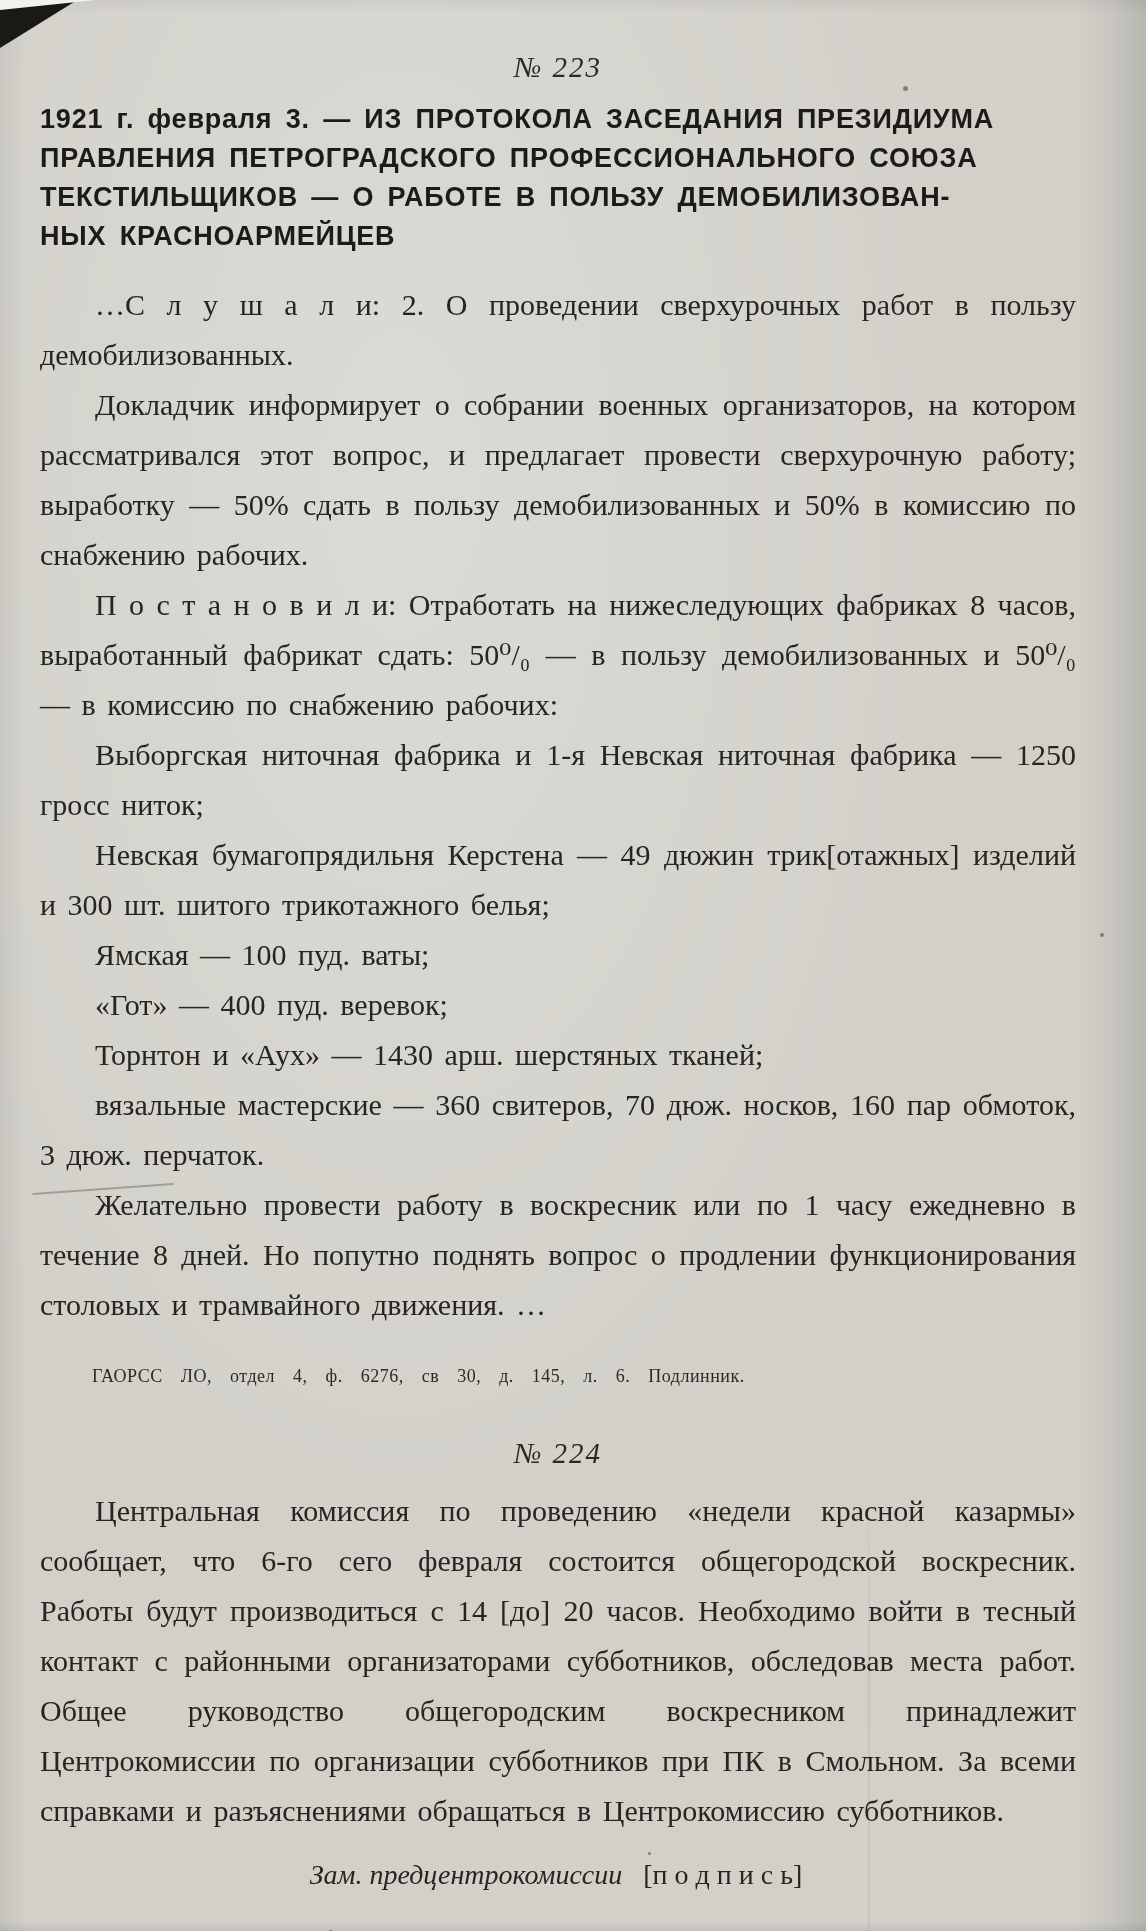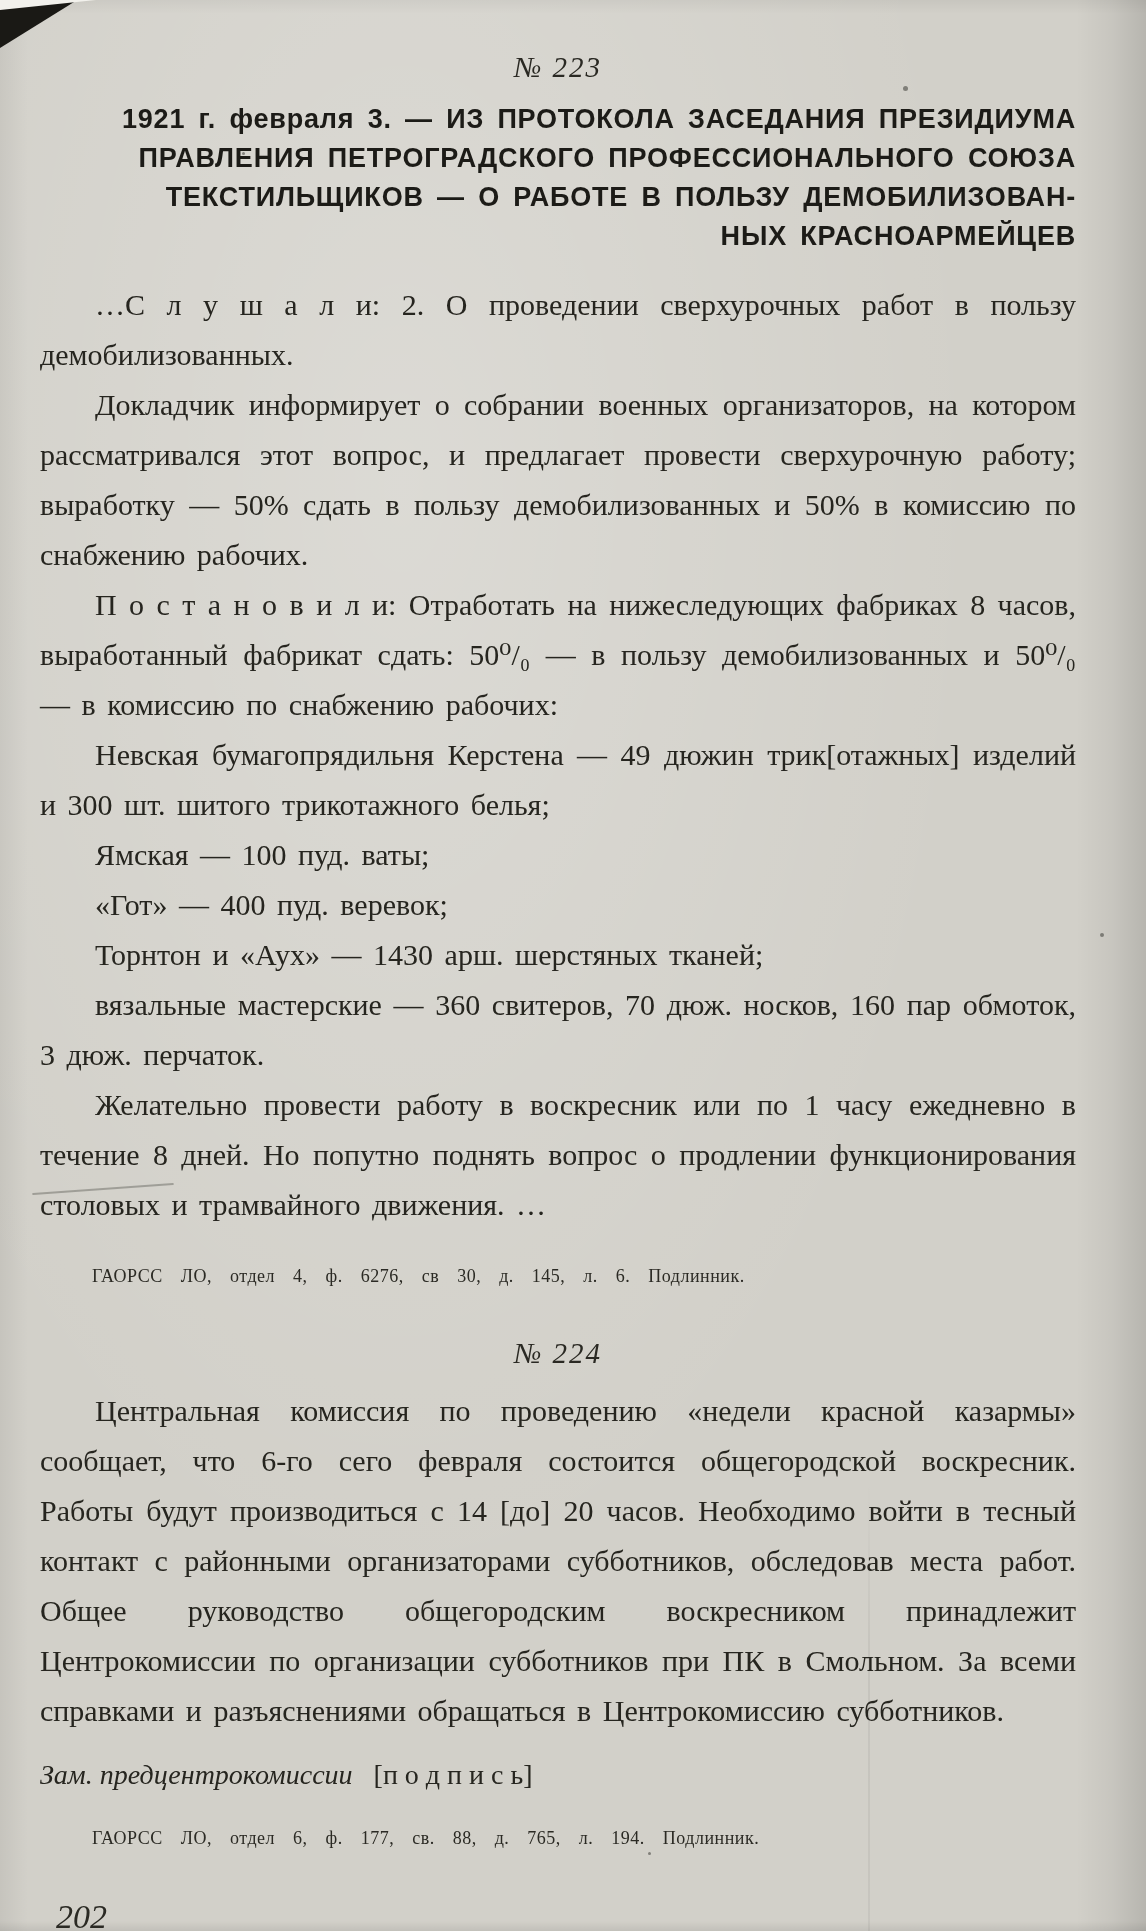--- a/index.html
+++ b/index.html
@@ -35,21 +35,21 @@
     letter-spacing: 2px;
     margin: 0 0 16px 0;
     color: #2a2923;
   }
 
   .doc-heading {
     font-family: "Liberation Sans", "DejaVu Sans", sans-serif;
     font-weight: bold;
     font-size: 27px;
     line-height: 39px;
-    text-align: right;
+    text-align: left;
     white-space: pre-line;
     letter-spacing: 0.8px;
     word-spacing: 5px;
     margin: 0 0 24px 0;
     color: #1c1b17;
   }
 
   .doc-body p {
     margin: 0;
     font-size: 30px;
@@ -67,21 +67,21 @@
     letter-spacing: 0.5px;
     color: #2b2a24;
   }
 
   .doc-gap { height: 44px; }
 
   .signature {
     margin: 22px 4px 0 0;
     font-size: 28px;
     line-height: 34px;
-    text-align: left;
+    text-align: center;
   }
   .signature .role { font-style: italic; }
   .signature .note { font-style: normal; margin-left: 14px; }
 
   .page-number {
     margin: 44px 0 0 16px;
     font-size: 34px;
     color: #2b2a24;
     font-style: italic;
   }
@@ -138,20 +138,21 @@
     <section>
       <p class="doc-number">№ 223</p>
       <h2 class="doc-heading">1921 г. февраля 3. — ИЗ ПРОТОКОЛА ЗАСЕДАНИЯ ПРЕЗИДИУМА
 ПРАВЛЕНИЯ ПЕТРОГРАДСКОГО ПРОФЕССИОНАЛЬНОГО СОЮЗА
 ТЕКСТИЛЬЩИКОВ — О РАБОТЕ В ПОЛЬЗУ ДЕМОБИЛИЗОВАН-
 НЫХ КРАСНОАРМЕЙЦЕВ</h2>
       <div class="doc-body">
         <p>…С л у ш а л и: 2. О проведении сверхурочных работ в пользу демобилизованных.</p>
         <p>Докладчик информирует о собрании военных организаторов, на котором рассматривался этот вопрос, и предлагает провести сверхурочную работу; выработку — 50% сдать в пользу демобилизованных и 50% в комиссию по снабжению рабочих.</p>
         <p>П о с т а н о в и л и: Отработать на нижеследующих фабриках 8 часов, выработанный фабрикат сдать: 50⁰/₀ — в пользу демобилизованных и 50⁰/₀ — в комиссию по снабжению рабочих:</p>
+        <p>Выборгская ниточная фабрика и 1-я Невская ниточная фабрика — 1250 гросс ниток;</p>
         <p>Невская бумагопрядильня Керстена — 49 дюжин трик[отажных] изделий и 300 шт. шитого трикотажного белья;</p>
         <p>Ямская — 100 пуд. ваты;</p>
         <p>«Гот» — 400 пуд. веревок;</p>
         <p>Торнтон и «Аух» — 1430 арш. шерстяных тканей;</p>
         <p>вязальные мастерские — 360 свитеров, 70 дюж. носков, 160 пар обмоток, 3 дюж. перчаток.</p>
         <p>Желательно провести работу в воскресник или по 1 часу ежедневно в течение 8 дней. Но попутно поднять вопрос о продлении функционирования столовых и трамвайного движения. …</p>
       </div>
       <p class="citation">ГАОРСС ЛО, отдел 4, ф. 6276, св 30, д. 145, л. 6. Подлинник.</p>
     </section>
 

